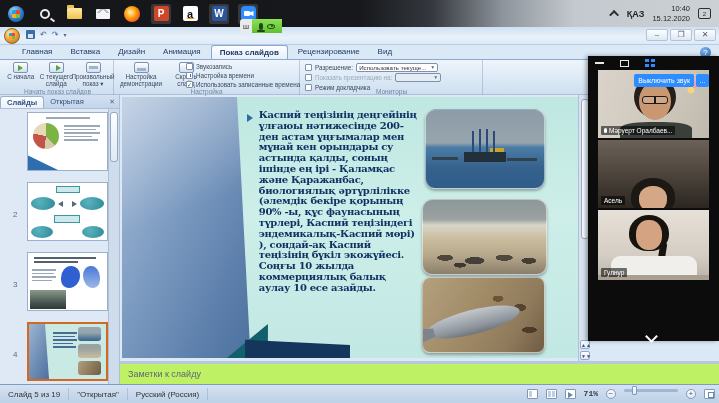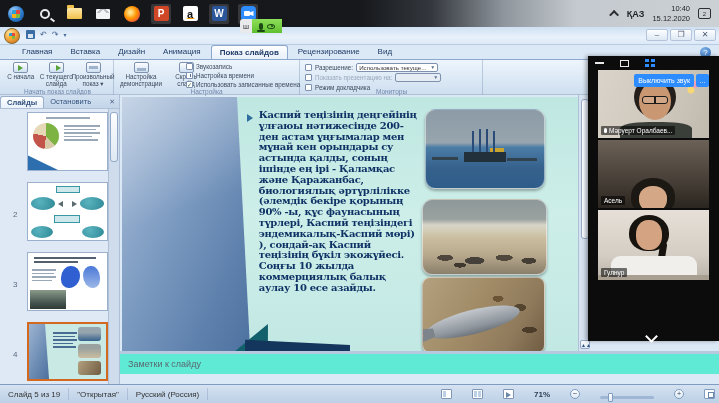--- a/index.html
+++ b/index.html
@@ -154,28 +154,28 @@
     transform:rotate(-14deg); background:linear-gradient(#c2c7cc,#8e959c 70%,#6e757c); }
   .fish-body::after { content:""; position:absolute; left:-8px; top:6px; width:16px; height:14px; background:#7d848b;
     clip-path:polygon(100% 20%,0 0,30% 50%,0 100%,100% 80%); }
 
   
   .v-scroll { position:absolute; left:578px; top:95px; width:12px; height:266px; background:#d7e3f1; border-left:1px solid #aebfd6; }
   .vs-thumb { position:absolute; left:1.5px; top:4px; width:8px; height:140px; background:linear-gradient(90deg,#fdfeff,#dfe9f4); border:1px solid #93a9c6; border-radius:3px; }
   .vs-nav { position:absolute; left:1px; width:10px; height:9px; background:linear-gradient(#fdfeff,#dfe9f4); border:1px solid #93a9c6; border-radius:2px; font-size:5px; color:#33527e; text-align:center; line-height:8px; }
 
   
-  .notes { position:absolute; left:120px; top:351px; width:599px; height:23px; background:#5eead4; border-top:3px solid #b7c9de; }
+  .notes { position:absolute; left:120px; top:361px; width:599px; height:23px; background:#bef264; border-top:3px solid #b7c9de; }
   .notes-text { position:absolute; left:8px; top:5px; font-size:9px; color:#5c6670; }
 
   
   .statusbar { position:absolute; left:0; top:384px; width:719px; height:19px;
     background:linear-gradient(#d5e2f1,#bcd0e6); border-top:1px solid #7f9cc0; display:flex; align-items:center; font-size:8px; color:#333; }
   .st-item { padding:0 8px; border-right:1px solid rgba(120,145,180,.35); height:12px; display:flex; align-items:center; }
-  .st-right { margin-left:auto; display:flex; align-items:flex-end; gap:20px; padding-right:4px; }
+  .st-right { margin-left:auto; display:flex; align-items:flex-start; gap:8px; padding-right:4px;font-family:Liberation Mono, monospace; }
   .view-ic { width:11px; height:10px; background:#fff; border:1px solid #8094b4; border-radius:1px; position:relative; }
   .view-ic.v1::after { content:""; position:absolute; left:1px; top:1px; width:3px; height:6px; background:#bcd0e6; }
   .view-ic.v2::after { content:""; position:absolute; left:1px; top:1px; width:7px; height:6px;
     background:linear-gradient(90deg,#bcd0e6 40%,#fff 40% 60%,#bcd0e6 60%),linear-gradient(#bcd0e6 40%,#fff 40% 60%,#bcd0e6 60%); }
   .view-ic.v3::after { content:""; position:absolute; left:2px; top:2px; width:0; height:0; border-left:5px solid #6a86ac; border-top:3px solid transparent; border-bottom:3px solid transparent; }
   .zoom-pct { font-size:8px; font-weight:bold; color:#2c3c52; }
   .zoom-circ { width:10px; height:10px; border-radius:50%; border:1px solid #7f9cc0; background:linear-gradient(#fdfeff,#dfe9f4);
     font-size:8px; color:#41536e; display:flex; align-items:center; justify-content:center; line-height:1; }
   .zoom-track { width:54px; height:3px; background:#9fb6d4; border-radius:2px; position:relative; }
   .zoom-handle { position:absolute; left:8px; top:-3px; width:5px; height:9px; background:linear-gradient(#fdfeff,#dfe9f4); border:1px solid #7f9cc0; border-radius:1px; }
@@ -382,21 +382,21 @@
         </div>
       </div>
       <div class="rg-caption">Мониторы</div>
     </div>
   </div>
   <div class="help-circ">?</div>
 
   <div class="slides-panel">
     <div class="sp-header">
       <div class="sp-tab active">Слайды</div>
-      <div class="sp-tab">Остановить</div>
+      <div class="sp-tab">Открытая</div>
       <div class="sp-close">✕</div>
     </div>
 
     <div class="thumb-num" style="top:115px;">2</div>
     <div class="thumb" style="top:17px;">
       <div class="t-art bar" style="left:18px; top:4px; width:44px;"></div>
       <div class="t-art" style="left:5px; top:10px; width:26px; height:26px; border-radius:50%;
         background:conic-gradient(#7cb342 0 38%,#d8c9a8 38% 52%,#c2544a 52% 78%,#e5d9b8 78%);"></div>
       <div class="t-art" style="right:5px; top:10px; width:38px;">
         <div class="bar" style="margin:2px 0; width:36px;"></div>

